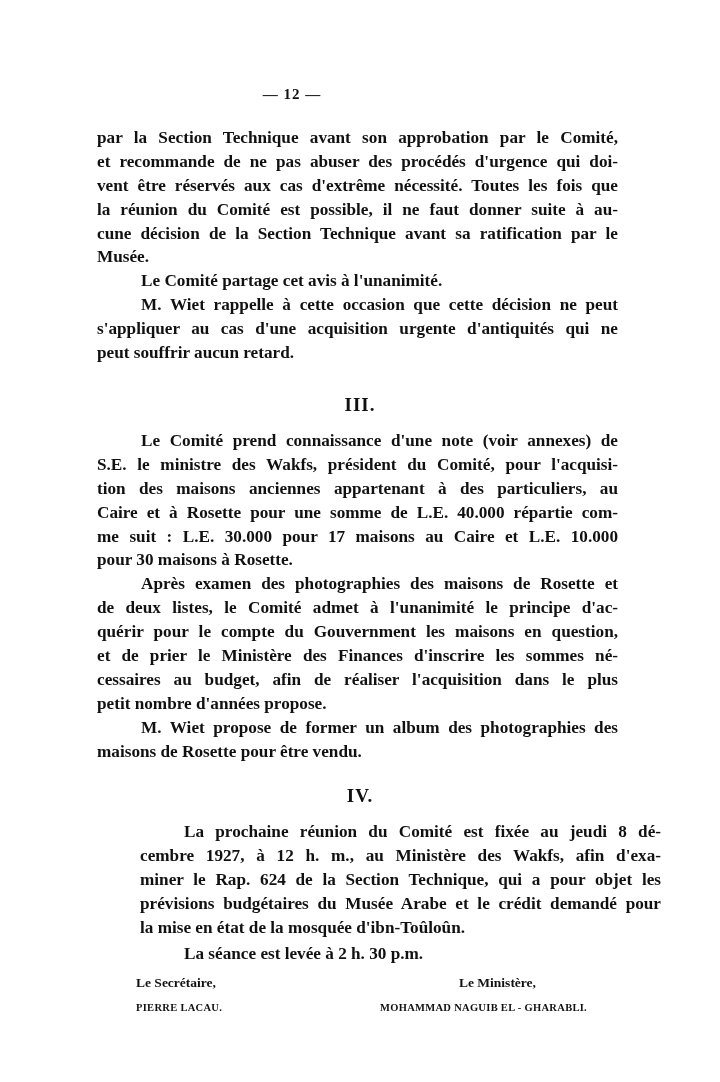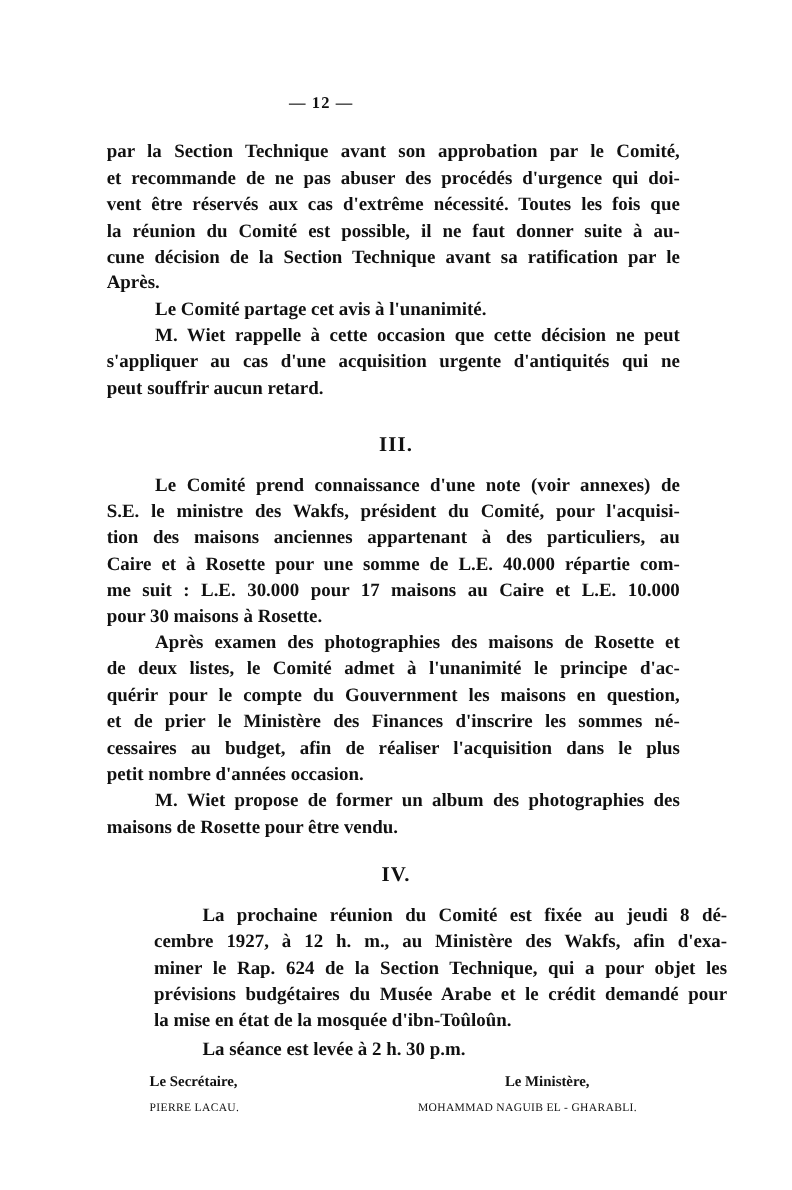--- a/index.html
+++ b/index.html
@@ -56,59 +56,59 @@
       letter-spacing: 1px;
     }
     .sig {
       position: absolute;
       font-size: 13.5px;
       font-weight: bold;
     }
     .sig-name {
       position: absolute;
       font-size: 10.5px;
-      font-weight: 400;
+      font-weight: 700;
       letter-spacing: 0.3px;
     }
   </style>
 </head>
 <body>
 
 <div>
 
   <div class="page-number">— 12 —</div>
 
   <div class="body-text" style="top:126px;">
     <span class="line heavy">par la Section Technique avant son approbation par le Comité,</span>
     <span class="line heavy">et recommande de ne pas abuser des procédés d'urgence qui doi-</span>
     <span class="line heavy">vent être réservés aux cas d'extrême nécessité. Toutes les fois que</span>
     <span class="line heavy">la réunion du Comité est possible, il ne faut donner suite à au-</span>
     <span class="line heavy">cune décision de la Section Technique avant sa ratification par le</span>
-    <span class="line heavy last">Après.</span>
+    <span class="line heavy last">Musée.</span>
     <span class="line heavy last indent">Le Comité partage cet avis à l'unanimité.</span>
     <span class="line heavy indent">M. Wiet rappelle à cette occasion que cette décision ne peut</span>
     <span class="line heavy">s'appliquer au cas d'une acquisition urgente d'antiquités qui ne</span>
     <span class="line heavy last">peut souffrir aucun retard.</span>
   </div>
 
   <div class="section-heading" style="top:394px;">III.</div>
 
   <div class="body-text" style="top:429px;">
     <span class="line heavy indent">Le Comité prend connaissance d'une note (voir annexes) de</span>
     <span class="line heavy">S.E. le ministre des Wakfs, président du Comité, pour l'acquisi-</span>
     <span class="line heavy">tion des maisons anciennes appartenant à des particuliers, au</span>
     <span class="line heavy">Caire et à Rosette pour une somme de L.E. 40.000 répartie com-</span>
     <span class="line heavy">me suit : L.E. 30.000 pour 17 maisons au Caire et L.E. 10.000</span>
     <span class="line heavy last">pour 30 maisons à Rosette.</span>
     <span class="line heavy indent">Après examen des photographies des maisons de Rosette et</span>
     <span class="line heavy">de deux listes, le Comité admet à l'unanimité le principe d'ac-</span>
     <span class="line heavy">quérir pour le compte du Gouvernment les maisons en question,</span>
     <span class="line heavy">et de prier le Ministère des Finances d'inscrire les sommes né-</span>
     <span class="line heavy">cessaires au budget, afin de réaliser l'acquisition dans le plus</span>
-    <span class="line heavy last">petit nombre d'années occasion.</span>
+    <span class="line heavy last">petit nombre d'années propose.</span>
     <span class="line heavy indent">M. Wiet propose de former un album des photographies des</span>
     <span class="line heavy last">maisons de Rosette pour être vendu.</span>
   </div>
 
   <div class="section-heading" style="top:785px;">IV.</div>
 
   <div class="body-text" style="top:820px;margin-left:43px;">
     <span class="line heavy indent">La prochaine réunion du Comité est fixée au jeudi 8 dé-</span>
     <span class="line heavy">cembre 1927, à 12 h. m., au Ministère des Wakfs, afin d'exa-</span>
     <span class="line heavy">miner le Rap. 624 de la Section Technique, qui a pour objet les</span>

